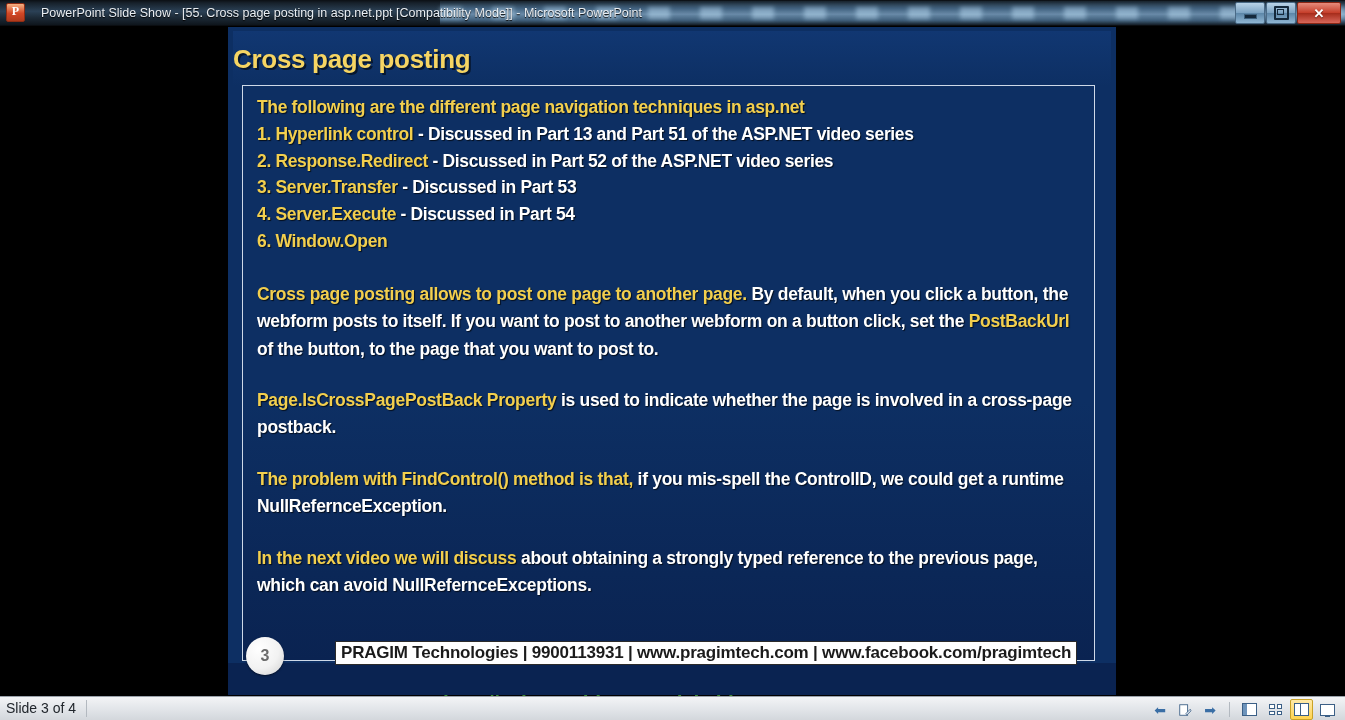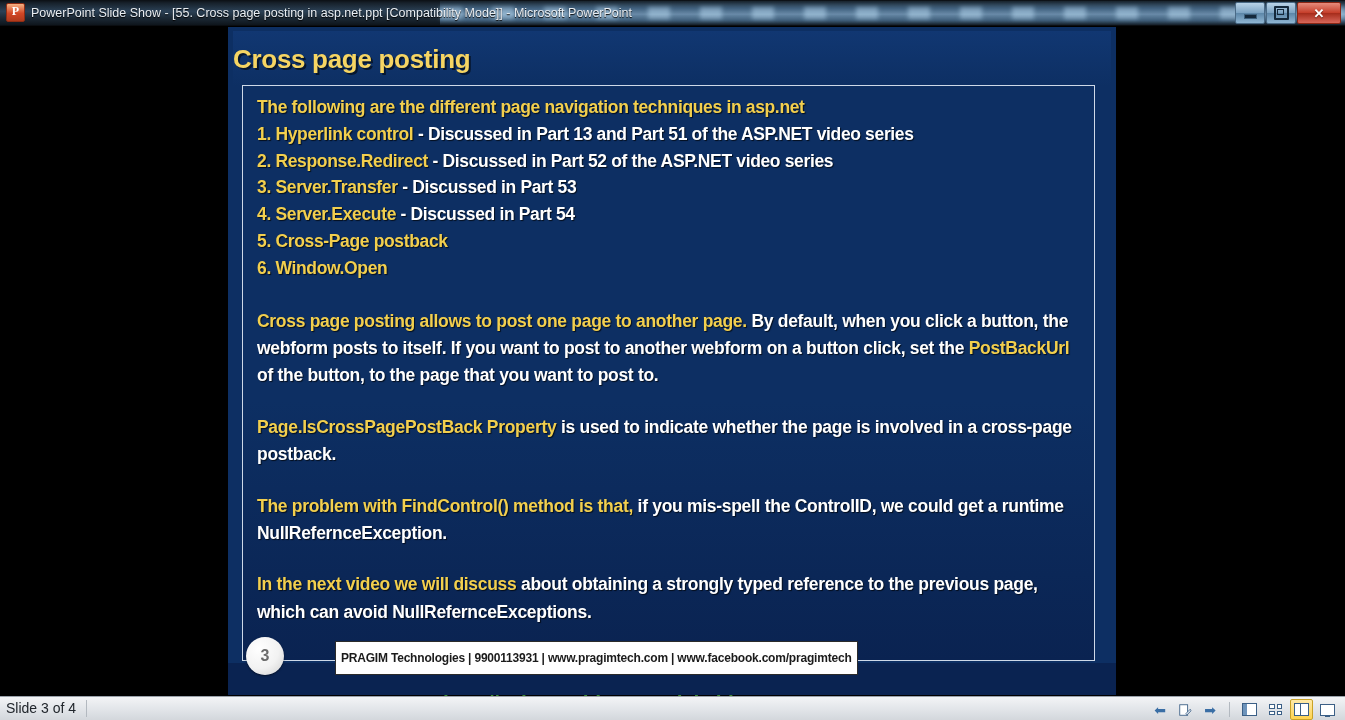--- a/index.html
+++ b/index.html
@@ -33,21 +33,21 @@
   .tb-icon{
     position:relative;z-index:3;
     margin-left:6px;width:17px;height:17px;border-radius:2px;
     background:linear-gradient(180deg,#f5b183 0%,#d24726 55%,#b03a1c 100%);
     border:1px solid #8f2d14;
     color:#fff;font-size:12px;font-weight:bold;line-height:15px;text-align:center;
     font-family:"Liberation Serif", serif;
   }
   .tb-title{
     position:relative;z-index:3;
-    margin-left:6px;color:#e9eef3;font-size:12.5px;white-space:nowrap;
+    margin-left:16px;color:#e9eef3;font-size:12.5px;white-space:nowrap;
     text-shadow:0 1px 1px #000;
   }
   .wbtns{position:absolute;right:4px;top:2px;z-index:5;display:flex;gap:1px;}
   .wbtn{
     width:28px;height:20px;border:1px solid #4a6a86;border-radius:2px;
     background:linear-gradient(180deg,#b9d3e8 0%,#7ea5c4 48%,#5d87a9 52%,#8fb6d3 100%);
     display:flex;align-items:center;justify-content:center;
   }
   .wbtn.close{
     width:42px;
@@ -106,22 +106,22 @@
   .pagecircle{
     position:absolute;left:246px;top:637px;width:38px;height:38px;border-radius:50%;
     background:radial-gradient(circle at 34% 30%,#ffffff 0%,#f2f2f2 55%,#cfcfcf 100%);
     color:#6b6b6b;font-size:16px;font-weight:bold;
     display:flex;align-items:center;justify-content:center;
     box-shadow:0 1px 2px rgba(0,0,0,.5);
   }
   .credit{
     position:absolute;left:335px;top:641px;
     background:#ffffff;color:#1b1b1b;
-    font-size:12px;font-weight:bold;letter-spacing:-0.2px;
-    padding:9px 5px;border:1px solid #2b2b2b;white-space:nowrap;
+    font-size:17px;font-weight:bold;letter-spacing:-0.2px;
+    padding:1px 5px;border:1px solid #2b2b2b;white-space:nowrap;
   }
   .bloglink{
     position:absolute;left:443px;top:668px;
     color:#3f8a2e;font-size:21px;font-weight:bold;letter-spacing:-0.4px;
     text-decoration:underline;white-space:nowrap;
     text-shadow:1px 1px 1px rgba(0,0,0,.55);
     margin-top:23px;
   }
 
   
@@ -198,23 +198,20 @@
       <div class="ln">
         <span class="hi">2. </span><span class="hi">Response.Redirect</span><span> - Discussed in Part 52 of the ASP.NET video series</span>
       </div>
       <div class="ln">
         <span class="hi">3. </span><span class="hi">Server.Transfer</span><span> - Discussed in Part 53</span>
       </div>
       <div class="ln">
         <span class="hi">4. </span><span class="hi">Server.Execute</span><span> - Discussed in Part 54</span>
       </div>
       <div class="ln">
-        <span class="hi">5. </span><span class="hi">Cross-Page postback</span><span></span>
-      </div>
-      <div class="ln">
         <span class="hi">6. </span><span class="hi">Window.Open</span><span></span>
       </div>
 
       <div class="spacer"></div>
 
       <p class="para">
         <span class="hi">Cross page posting allows to post one page to another page.</span><span> By default, when you click a button, the webform posts to itself. If you want to post to another webform on a button click, set the </span><span class="hi">PostBackUrl</span><span> of the button, to the page that you want to post to.</span>
       </p>
 
       <div class="spacer sm"></div>

